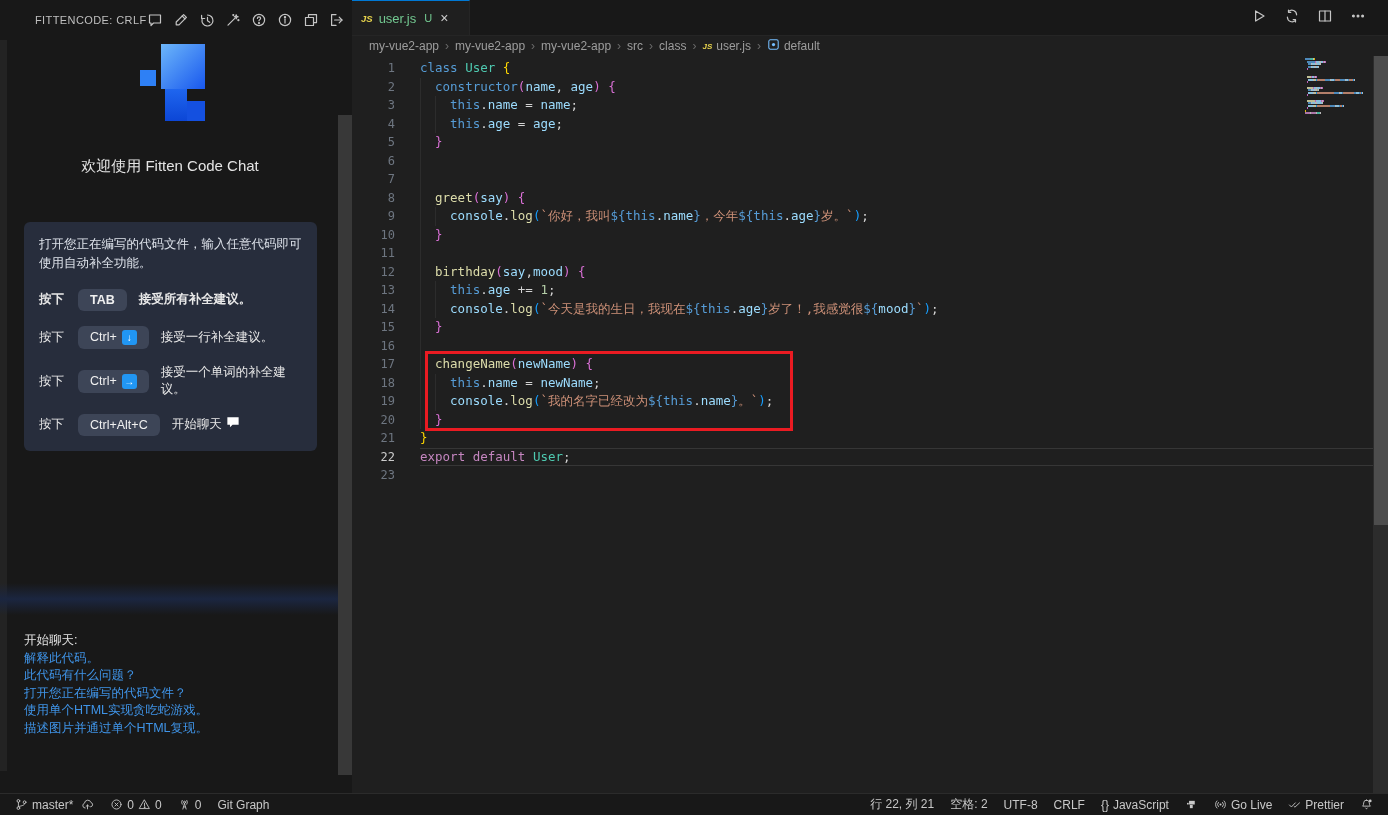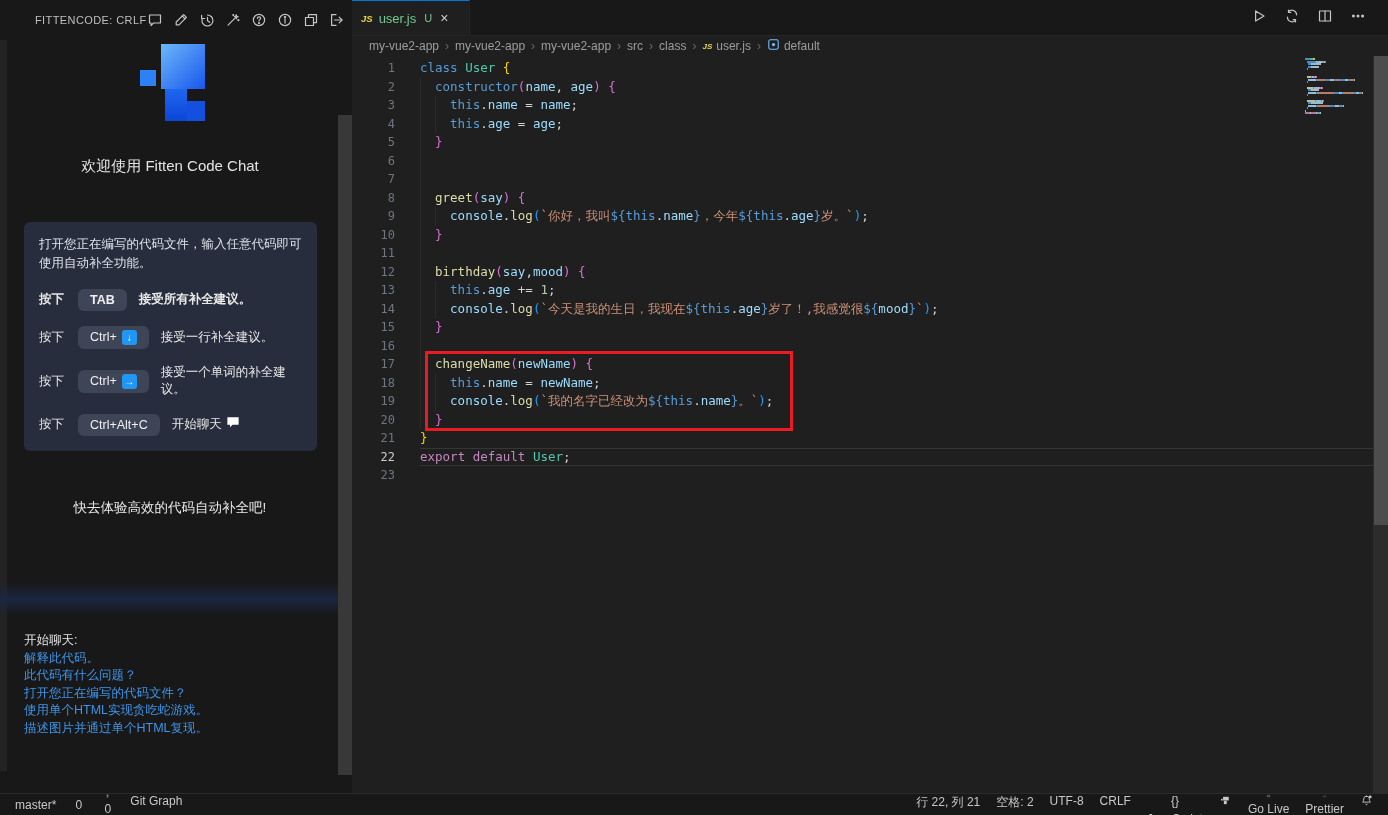--- a/index.html
+++ b/index.html
@@ -79,21 +79,21 @@
 
   .minimap { position:absolute; left:953px; top:2px; width:64px; cursor:pointer; }
   .mm-line { height:2px; margin-bottom:0.6px; font-size:0; white-space:nowrap; }
   .mm-tok { display:inline-block; height:2px; opacity:.85; }
 
   .ed-scrollbar { position:absolute; right:0; top:-19px; bottom:0; width:15px; background:#2c2c2c; cursor:pointer; }
   .ed-slider { position:absolute; top:18px; left:1px; width:14px; height:470px; background:#4d4d4d; }
 
   
   .statusbar { height:22px; background:#181818; border-top:1px solid #2b2b2b; display:flex; align-items:center; font-size:12px; color:#c8c8c8; flex:none; padding:0 10px; }
-  .sb-item { display:flex; align-items:center; gap:4px; padding:0 5px; height:22px; cursor:pointer; white-space:nowrap;flex-direction:column; }
+  .sb-item { display:flex; align-items:center; gap:4px; padding:0 5px; height:22px; cursor:pointer; white-space:nowrap; }
   .sb-item svg { width:13px; height:13px; stroke:#c8c8c8; fill:none; stroke-width:1.1; stroke-linecap:round; stroke-linejoin:round; }
   .sb-right { margin-left:auto; display:flex; align-items:center; }
   .sb-gap { width:6px; }
 </style>
 </head>
 <body>
 
 <div id="app">
   <div class="main-row">
 
@@ -208,21 +208,20 @@
               <span class="sc-desc">
                 <span>开始聊天</span>
                 <span class="bubble-icon"><svg viewBox="0 0 16 15">
                     <path d="M1.5 1.5h13v8.5H7.5L4.5 13v-3h-3z" fill="#ffffff" stroke="none"></path>
                   </svg></span>
               </span>
             </div>
           </div>
       </div>
 
-      <div class="cta">快去体验高效的代码自动补全吧!</div>
       <div class="glow-band"></div>
 
       <div class="ask">
         <div class="ask-header">开始聊天:</div>
         <div id="ask-links">
             <a href="#">解释此代码。</a>
             <a href="#">此代码有什么问题？</a>
             <a href="#">打开您正在编写的代码文件？</a>
             <a href="#">使用单个HTML实现贪吃蛇游戏。</a>
             <a href="#">描述图片并通过单个HTML复现。</a>

